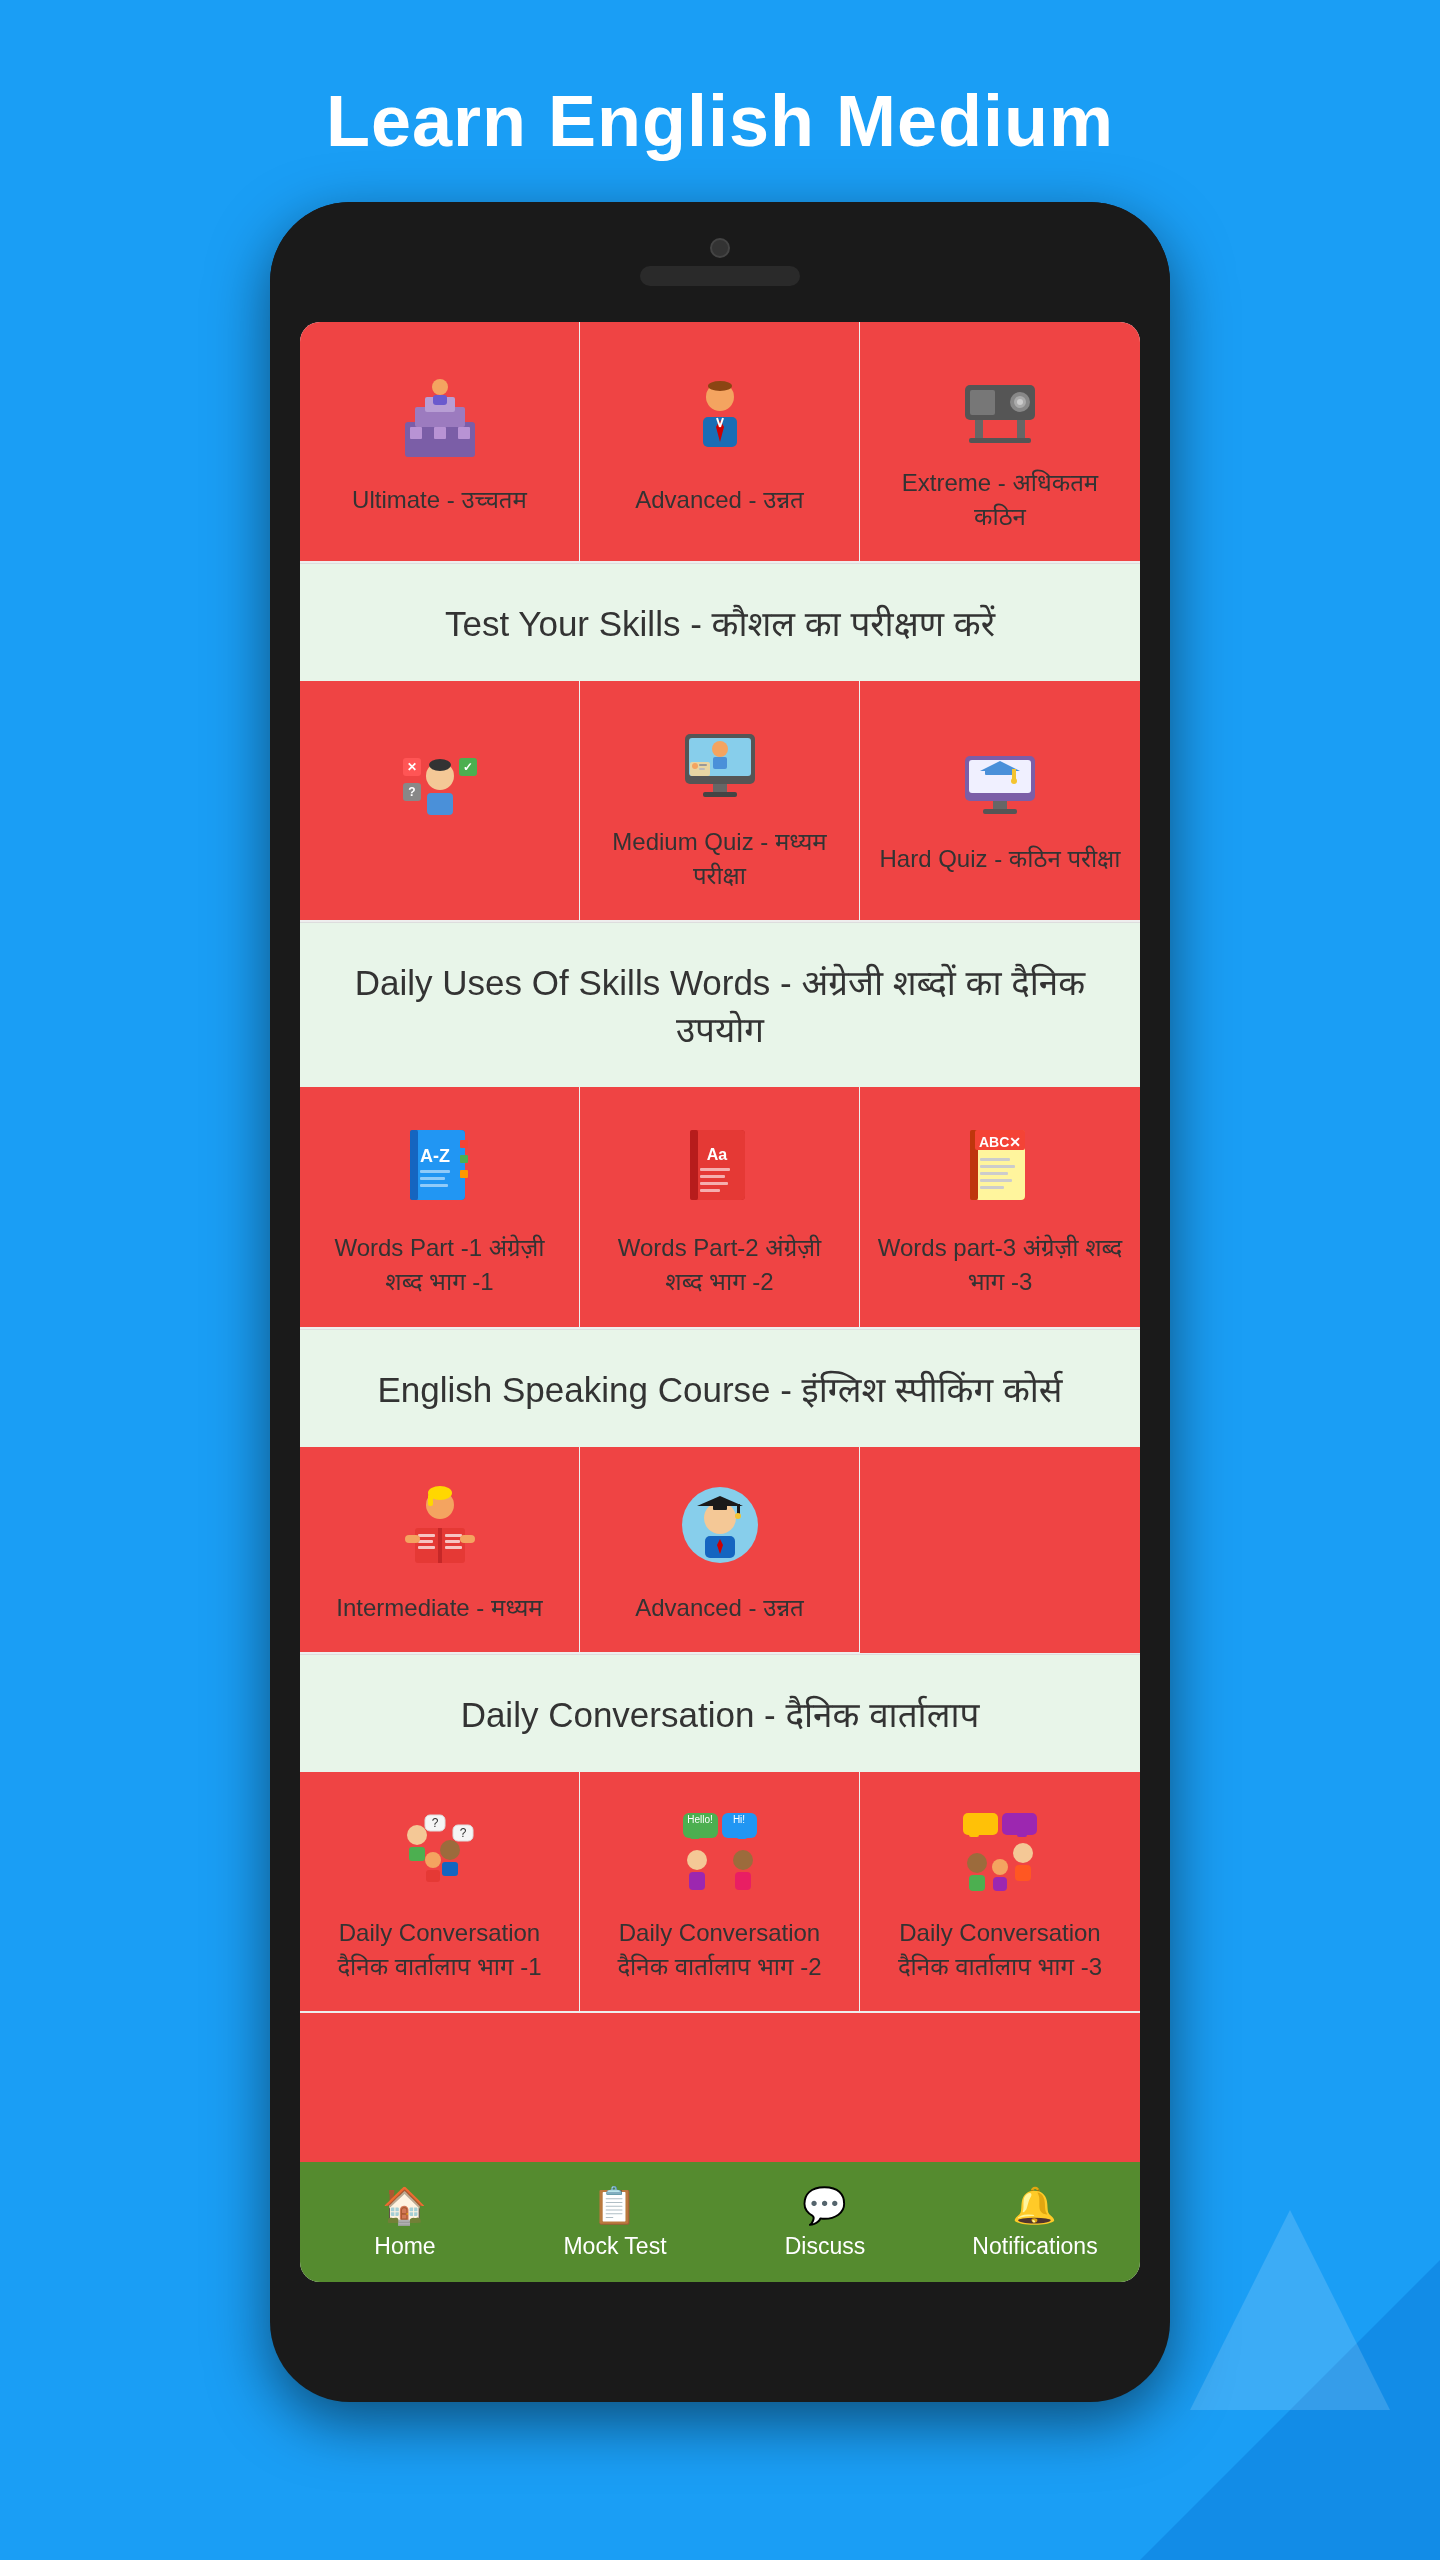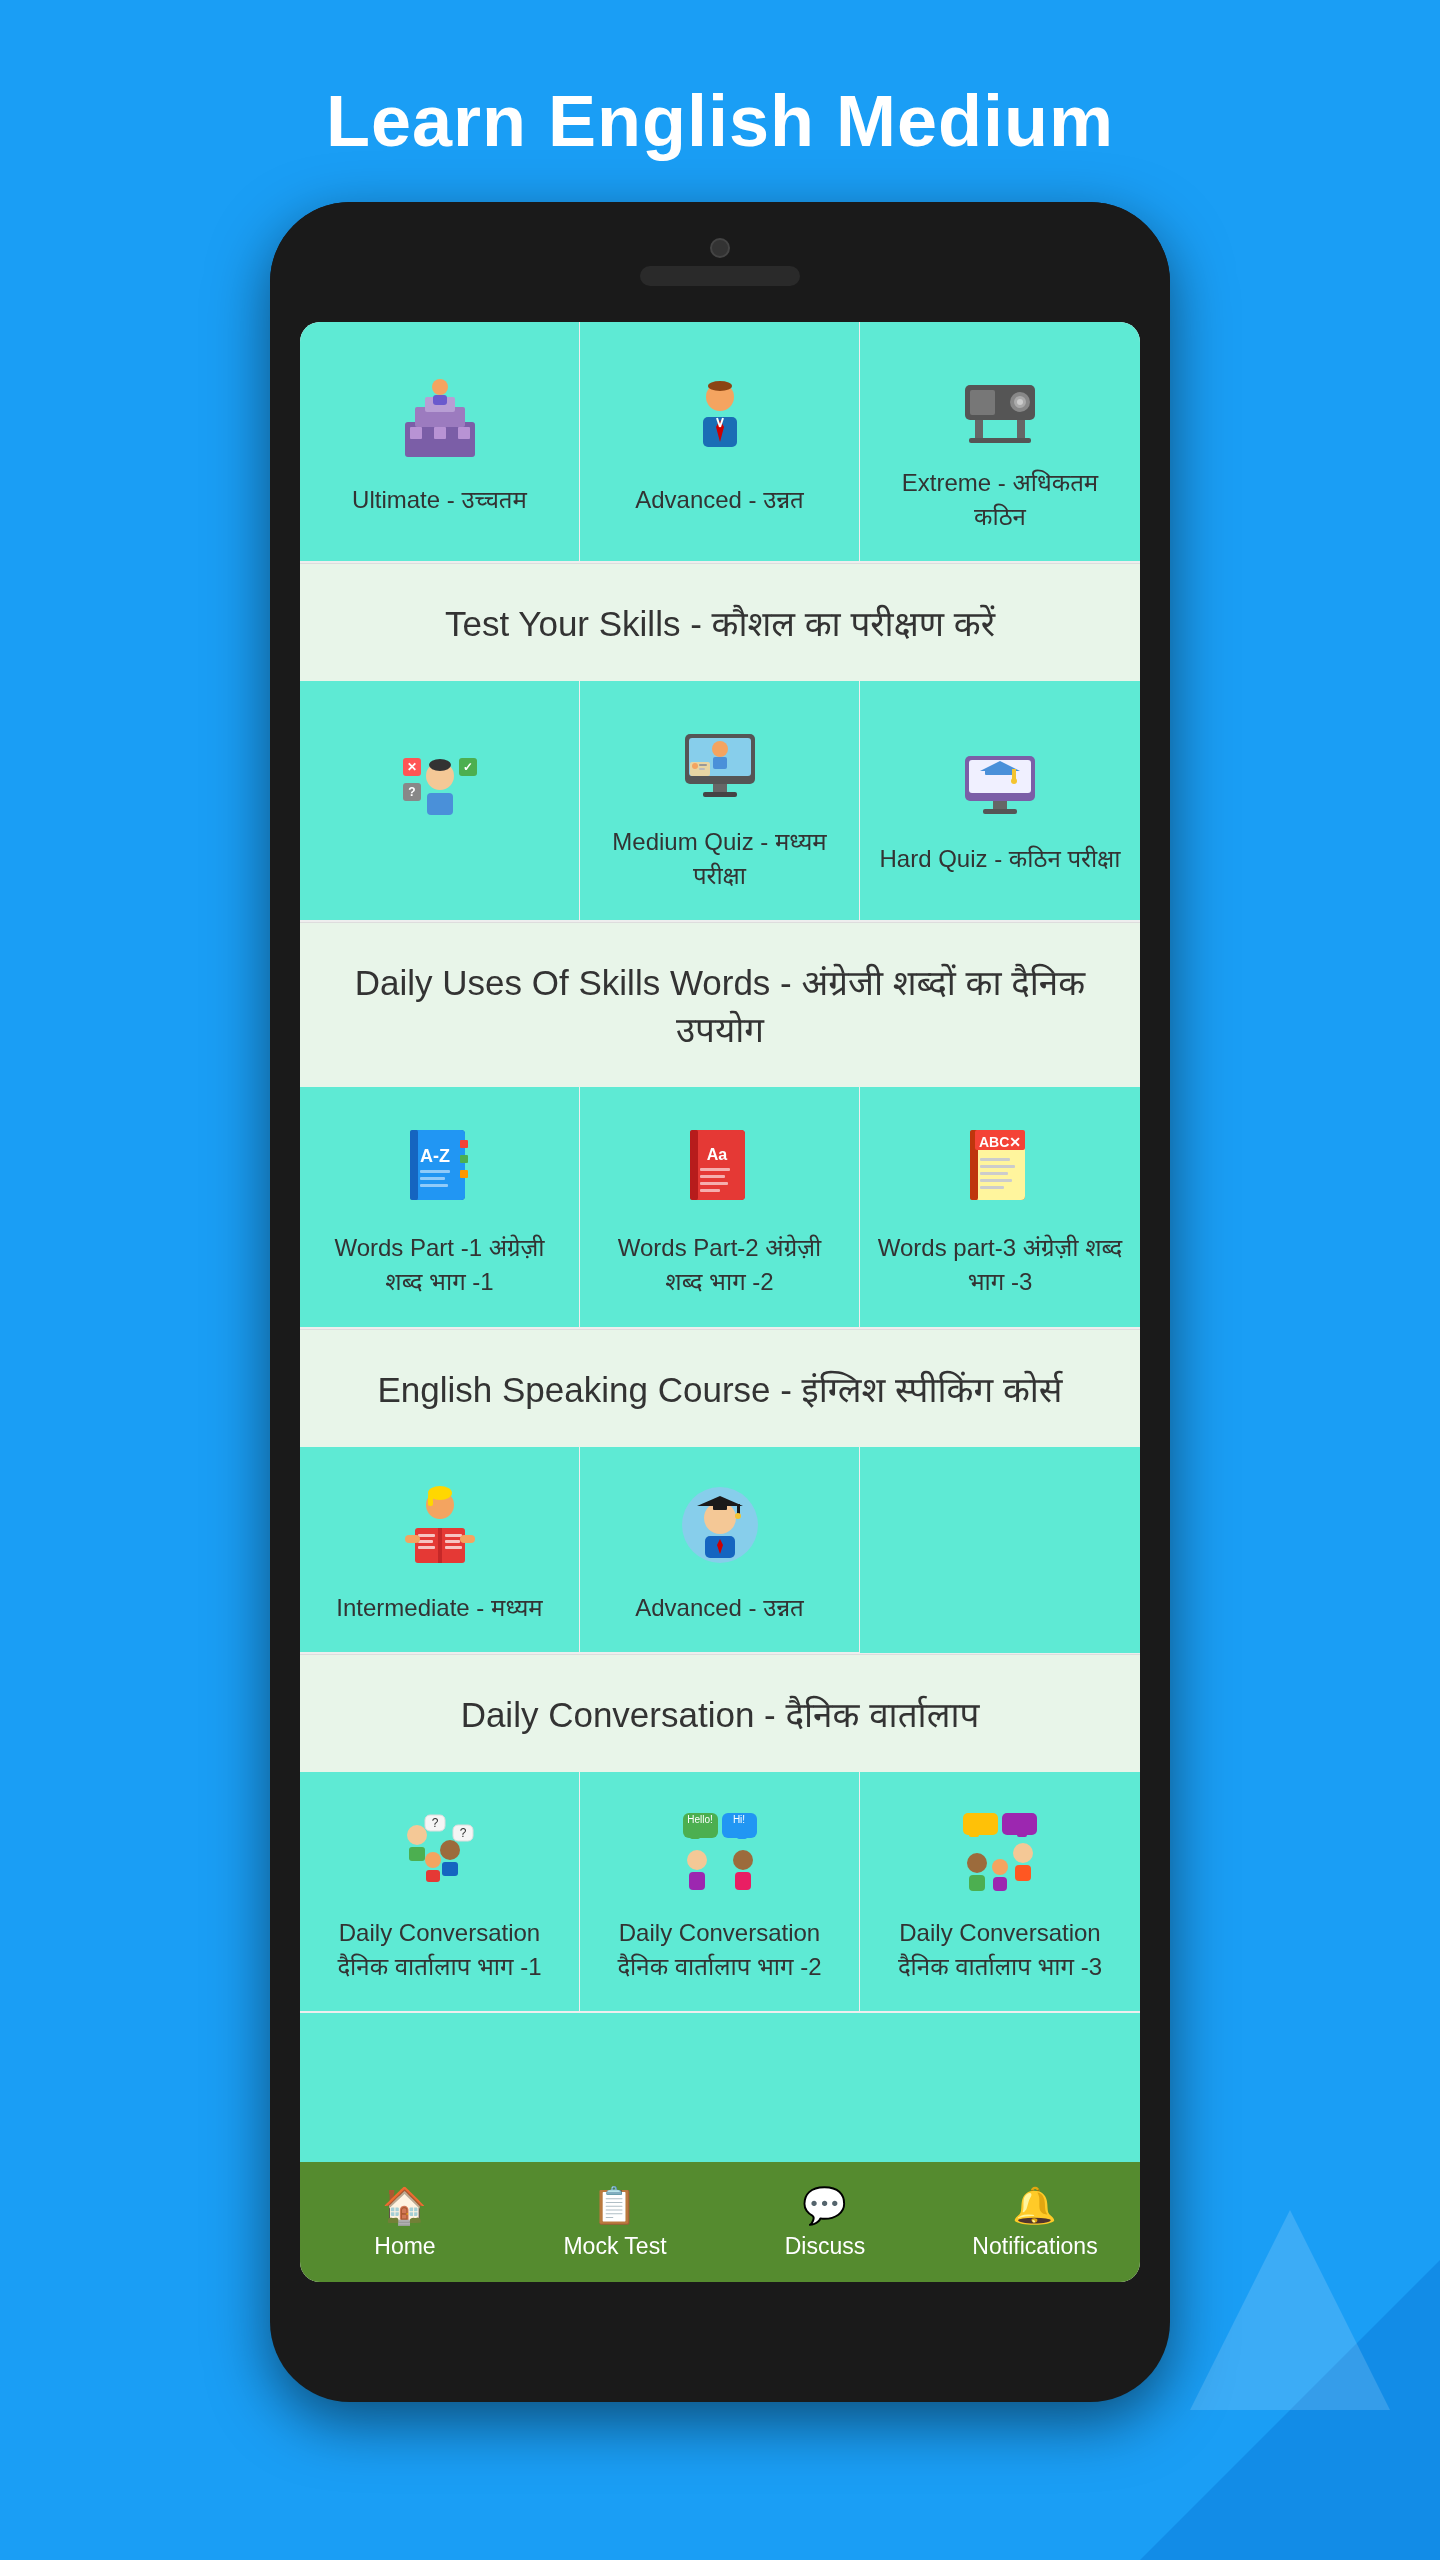--- a/index.html
+++ b/index.html
@@ -76,21 +76,21 @@
       overflow: hidden;
       display: flex;
       flex-direction: column;
       margin: 0 auto;
     }
 
     
     .screen-content {
       flex: 1;
       overflow-y: auto;
-      background: #5eead4;
+      background: #ef4444;
     }
 
     
     .section-header {
       background: #e8f5e9;
       padding: 35px 20px;
       text-align: center;
       font-size: 35px;
       color: #333;
       font-weight: 500;

